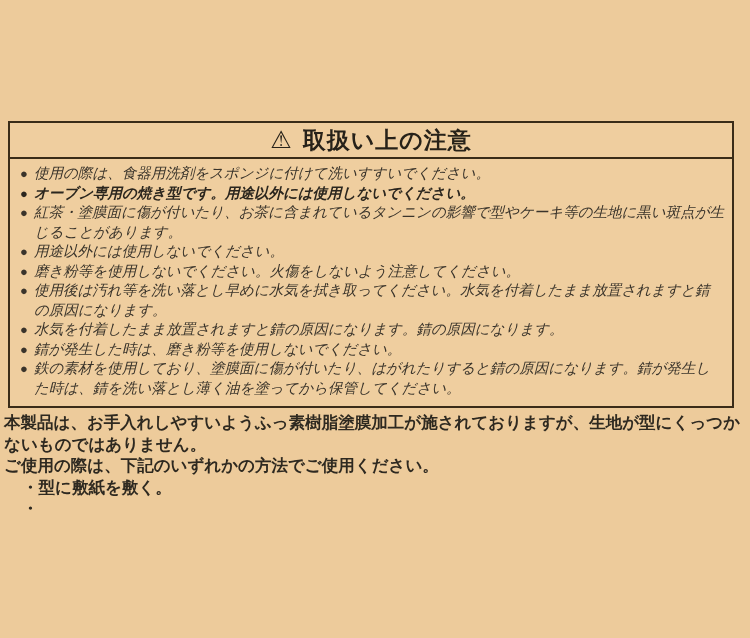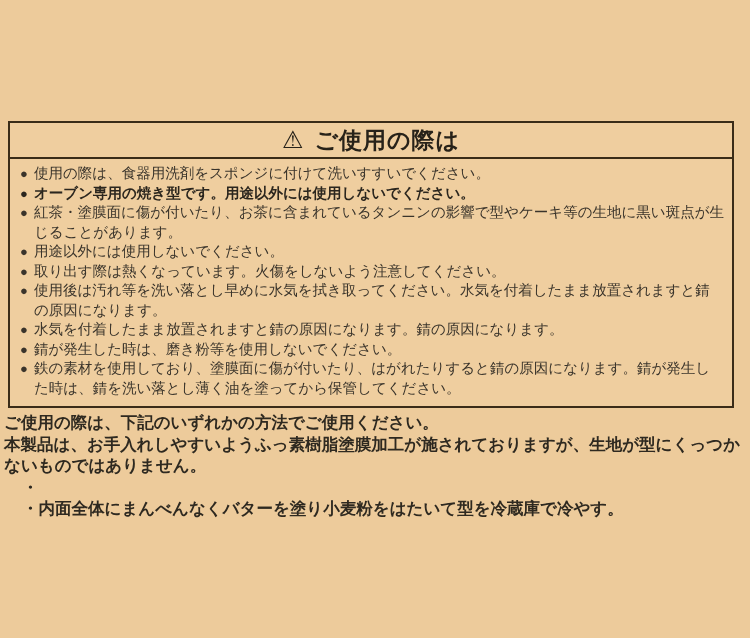--- a/index.html
+++ b/index.html
@@ -57,20 +57,21 @@
     line-height: 19.5px;
     color: #3a342b;
   }
   .notice-list li .bullet {
     flex: 0 0 14px;
     text-align: left;
     font-size: 13px;
   }
   .notice-list li .item-text {
     flex: 1 1 auto;
+    font-style: italic;
   }
   .notice-list li.bold .item-text,
   .notice-list li.bold .bullet {
     font-weight: bold;
     color: #2b261e;
   }
   .footer-block {
     position: absolute;
     left: 4px;
     top: 412px;
@@ -96,42 +97,42 @@
   }
 </style>
 </head>
 <body>
 
 <div class="page">
 
   <div class="notice-box">
     <div class="notice-title">
       <span class="warning-icon">⚠</span>
-      <span>ご使用の際は</span>
+      <span>取扱い上の注意</span>
     </div>
     <ul class="notice-list">
       <li>
         <span class="bullet">●</span>
         <span class="item-text">使用の際は、食器用洗剤をスポンジに付けて洗いすすいでください。</span>
       </li>
       <li class="bold">
         <span class="bullet">●</span>
         <span class="item-text">オーブン専用の焼き型です。用途以外には使用しないでください。</span>
       </li>
       <li>
         <span class="bullet">●</span>
         <span class="item-text">紅茶・塗膜面に傷が付いたり、お茶に含まれているタンニンの影響で型やケーキ等の生地に黒い斑点が生じることがあります。</span>
       </li>
       <li>
         <span class="bullet">●</span>
         <span class="item-text">用途以外には使用しないでください。</span>
       </li>
       <li>
         <span class="bullet">●</span>
-        <span class="item-text">取り出す際は熱くなっています。火傷をしないよう注意してください。</span>
+        <span class="item-text">磨き粉等を使用しないでください。火傷をしないよう注意してください。</span>
       </li>
       <li>
         <span class="bullet">●</span>
         <span class="item-text">使用後は汚れ等を洗い落とし早めに水気を拭き取ってください。水気を付着したまま放置されますと錆の原因になります。</span>
       </li>
       <li>
         <span class="bullet">●</span>
         <span class="item-text">水気を付着したまま放置されますと錆の原因になります。錆の原因になります。</span>
       </li>
       <li>
@@ -139,26 +140,26 @@
         <span class="item-text">錆が発生した時は、磨き粉等を使用しないでください。</span>
       </li>
       <li>
         <span class="bullet">●</span>
         <span class="item-text">鉄の素材を使用しており、塗膜面に傷が付いたり、はがれたりすると錆の原因になります。錆が発生した時は、錆を洗い落とし薄く油を塗ってから保管してください。</span>
       </li>
     </ul>
   </div>
 
   <div class="footer-block">
+    <p class="footer-line">本製品は、お手入れしやすいようふっ素樹脂塗膜加工が施されておりますが、生地が型にくっつかないものではありません。</p>
     <p class="footer-line">ご使用の際は、下記のいずれかの方法でご使用ください。</p>
-    <p class="footer-line">本製品は、お手入れしやすいようふっ素樹脂塗膜加工が施されておりますが、生地が型にくっつかないものではありません。</p>
     <ul class="footer-methods">
       <li>
         <span class="dot">・</span>
+        <span>型に敷紙を敷く。</span>
       </li>
       <li>
         <span class="dot">・</span>
-        <span>内面全体にまんべんなくバターを塗り小麦粉をはたいて型を冷蔵庫で冷やす。</span>
       </li>
     </ul>
   </div>
 
 </div>
 
 </body></html>

